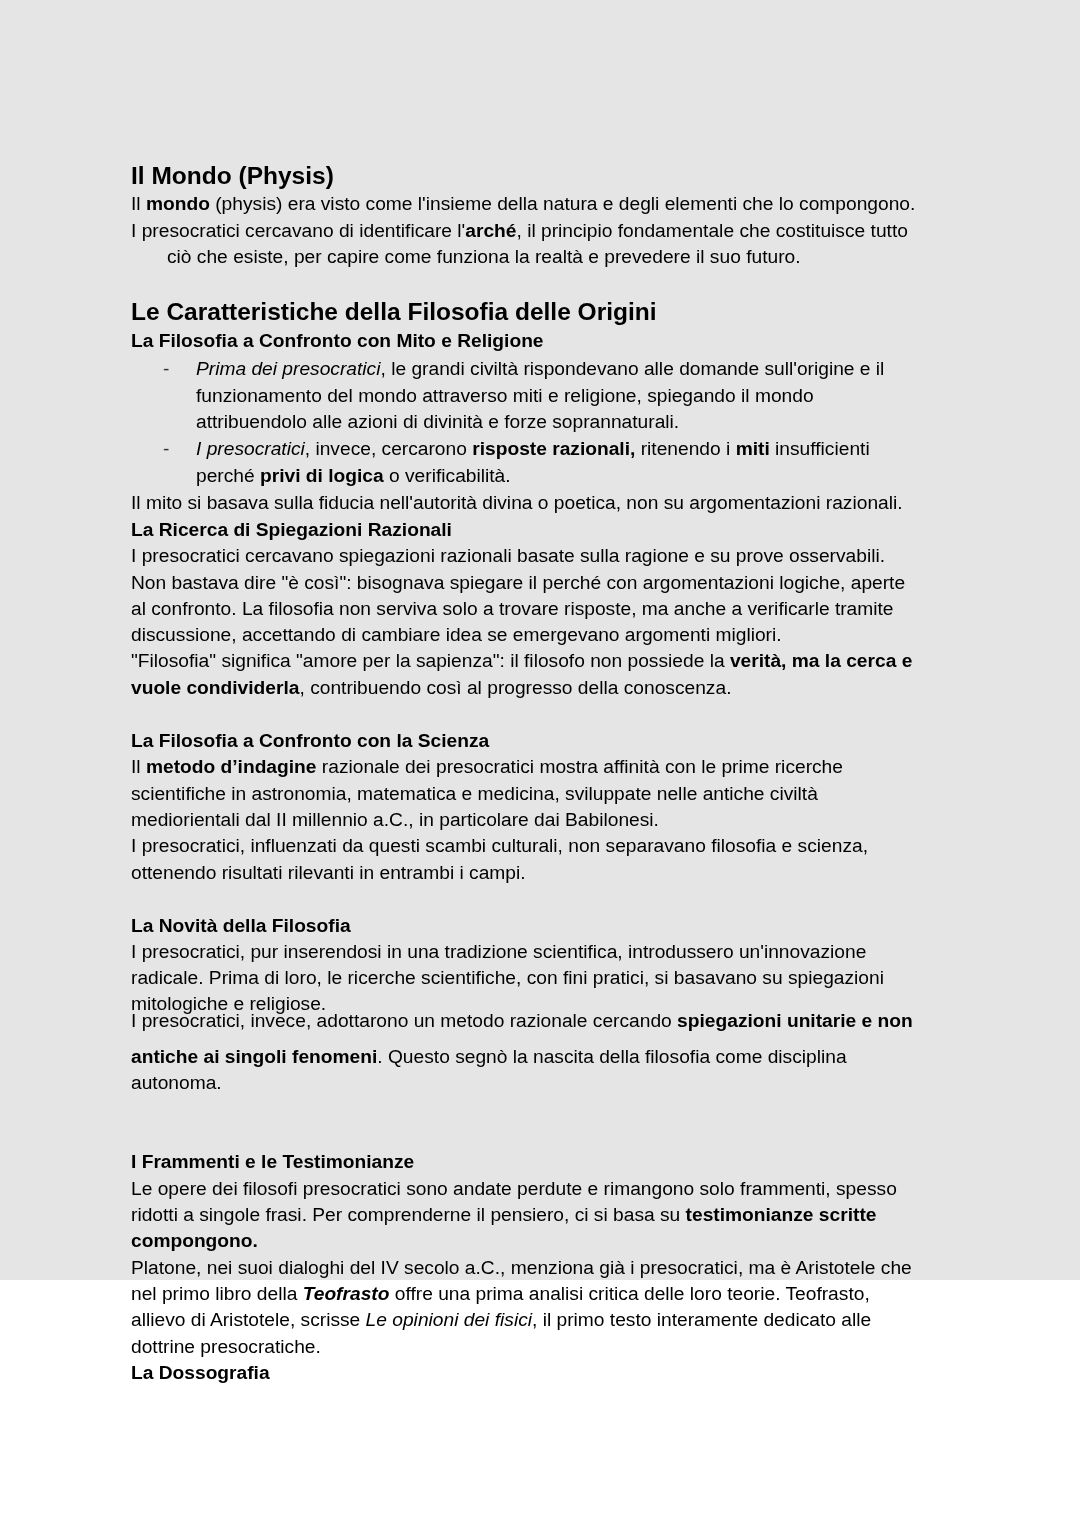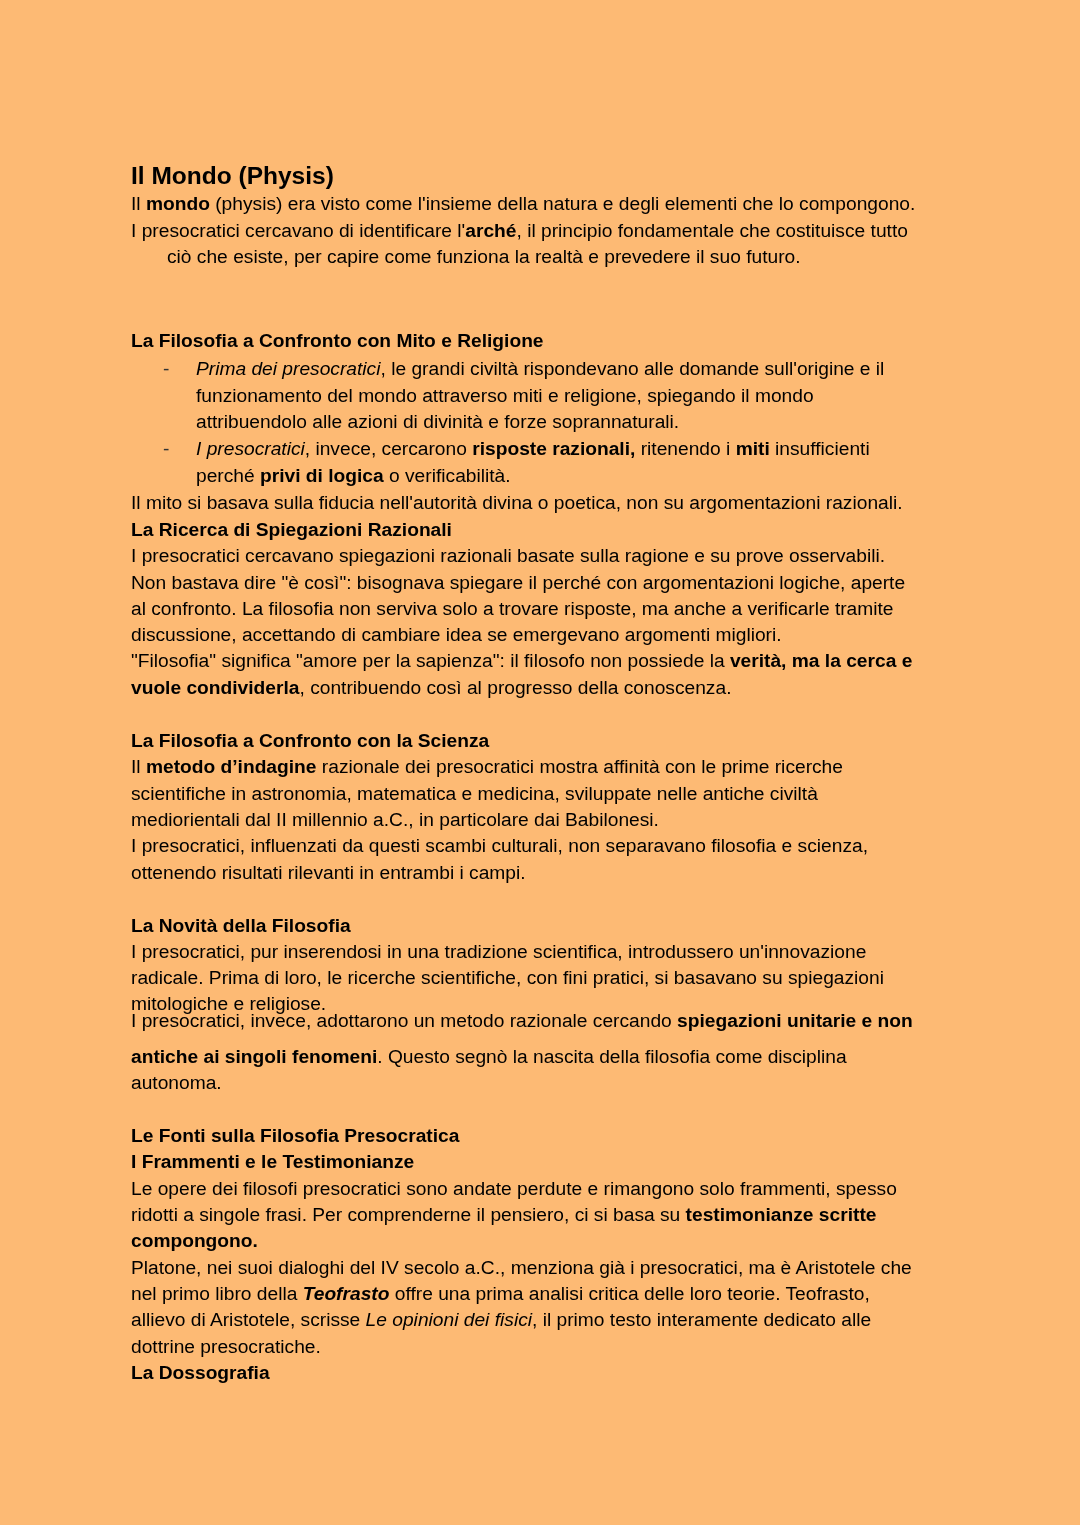--- a/index.html
+++ b/index.html
@@ -1,35 +1,36 @@
 <!DOCTYPE html>
 <html><head>
 <meta charset="utf-8">
 <style>
   html, body { margin: 0; padding: 0; background: #ffffff; }
   body { width: 1080px; height: 1525px; position: relative; overflow: hidden;
          font-family: "Liberation Sans", sans-serif; color: #000000; }
-  .page { position: absolute; left: 0; top: 0; width: 1080px; height: 1525px; background: #fdba74; }
+  .page { position: absolute; left: 0; top: 0; width: 1080px; height: 1280px; background: #e5e5e5; }
   .line { position: absolute; left: 131px; white-space: nowrap; font-size: 19.2px; line-height: 26px; height: 26px; }
   .h1 { font-size: 24.5px; font-weight: bold; line-height: 30px; height: 30px; }
   .h2 { font-weight: bold; }
   .bullet-line { left: 196px; }
   .dash { position: absolute; left: 163px; font-size: 19.2px; line-height: 26px; color: #333; }
   b, .b { font-weight: bold; }
   i, .i { font-style: italic; }
   .bi { font-weight: bold; font-style: italic; }
 </style>
 </head>
 <body>
 
 <div class="page" id="page">
     <div class="line h1" style="top: 161px;">Il Mondo (Physis)</div>
     <div class="line " style="top: 191px;"><span>Il </span><span class="b">mondo</span><span> (physis) era visto come l'insieme della natura e degli elementi che lo compongono.</span></div>
     <div class="line " style="top: 218px;"><span>I presocratici cercavano di identificare l'</span><span class="b">arché</span><span>, il principio fondamentale che costituisce tutto</span></div>
     <div class="line " style="top: 244px; margin-left: 36px;"><span>ciò che esiste, per capire come funziona la realtà e prevedere il suo futuro.</span></div>
+    <div class="line h1" style="top: 297px;">Le Caratteristiche della Filosofia delle Origini</div>
     <div class="line h2" style="top: 328px;">La Filosofia a Confronto con Mito e Religione</div>
     <div class="dash" style="top: 356px;">-</div>
     <div class="line bullet-line" style="top: 356px;"><span class="i">Prima dei presocratici</span><span>, le grandi civiltà rispondevano alle domande sull'origine e il</span></div>
     <div class="line bullet-line" style="top: 409px;"><span>attribuendolo alle azioni di divinità e forze soprannaturali.</span></div>
     <div class="line bullet-line" style="top: 383px;"><span>funzionamento del mondo attraverso miti e religione, spiegando il mondo</span></div>
     <div class="dash" style="top: 436px;">-</div>
     <div class="line bullet-line" style="top: 436px;"><span class="i">I presocratici</span><span>, invece, cercarono </span><span class="b">risposte razionali,</span><span> ritenendo i </span><span class="b">miti</span><span> insufficienti</span></div>
     <div class="line bullet-line" style="top: 463px;"><span>perché </span><span class="b">privi di logica</span><span> o verificabilità.</span></div>
     <div class="line " style="top: 490px;"><span>Il mito si basava sulla fiducia nell'autorità divina o poetica, non su argomentazioni razionali.</span></div>
     <div class="line h2" style="top: 517px;">La Ricerca di Spiegazioni Razionali</div>
@@ -45,21 +46,20 @@
     <div class="line " style="top: 807px;"><span>mediorientali dal II millennio a.C., in particolare dai Babilonesi.</span></div>
     <div class="line " style="top: 833px;"><span>I presocratici, influenzati da questi scambi culturali, non separavano filosofia e scienza,</span></div>
     <div class="line " style="top: 860px;"><span>ottenendo risultati rilevanti in entrambi i campi.</span></div>
     <div class="line h2" style="top: 913px;">La Novità della Filosofia</div>
     <div class="line " style="top: 939px;"><span>I presocratici, pur inserendosi in una tradizione scientifica, introdussero un'innovazione</span></div>
     <div class="line " style="top: 965px;"><span>radicale. Prima di loro, le ricerche scientifiche, con fini pratici, si basavano su spiegazioni</span></div>
     <div class="line " style="top: 991px;"><span>mitologiche e religiose.</span></div>
     <div class="line " style="top: 968px; margin-top: 40px;"><span>I presocratici, invece, adottarono un metodo razionale cercando </span><span class="b">spiegazioni unitarie e non</span></div>
     <div class="line " style="top: 1044px;"><span class="b">antiche ai singoli fenomeni</span><span>. Questo segnò la nascita della filosofia come disciplina</span></div>
     <div class="line " style="top: 1070px;"><span>autonoma.</span></div>
-    <div class="line h2" style="top: 1123px;">Le Fonti sulla Filosofia Presocratica</div>
     <div class="line h2" style="top: 1149px;">I Frammenti e le Testimonianze</div>
     <div class="line " style="top: 1176px;"><span>Le opere dei filosofi presocratici sono andate perdute e rimangono solo frammenti, spesso</span></div>
     <div class="line " style="top: 1202px;"><span>ridotti a singole frasi. Per comprenderne il pensiero, ci si basa su </span><span class="b">testimonianze scritte</span></div>
     <div class="line " style="top: 1228px;"><span class="b">compongono.</span></div>
     <div class="line " style="top: 1255px;"><span>Platone, nei suoi dialoghi del IV secolo a.C., menziona già i presocratici, ma è Aristotele che</span></div>
     <div class="line " style="top: 1281px;"><span>nel primo libro della </span><span class="bi">Teofrasto</span><span> offre una prima analisi critica delle loro teorie. Teofrasto,</span></div>
     <div class="line " style="top: 1307px;"><span>allievo di Aristotele, scrisse </span><span class="i">Le opinioni dei fisici</span><span>, il primo testo interamente dedicato alle</span></div>
     <div class="line " style="top: 1334px;"><span>dottrine presocratiche.</span></div>
     <div class="line h2" style="top: 1360px;">La Dossografia</div>
   </div>

